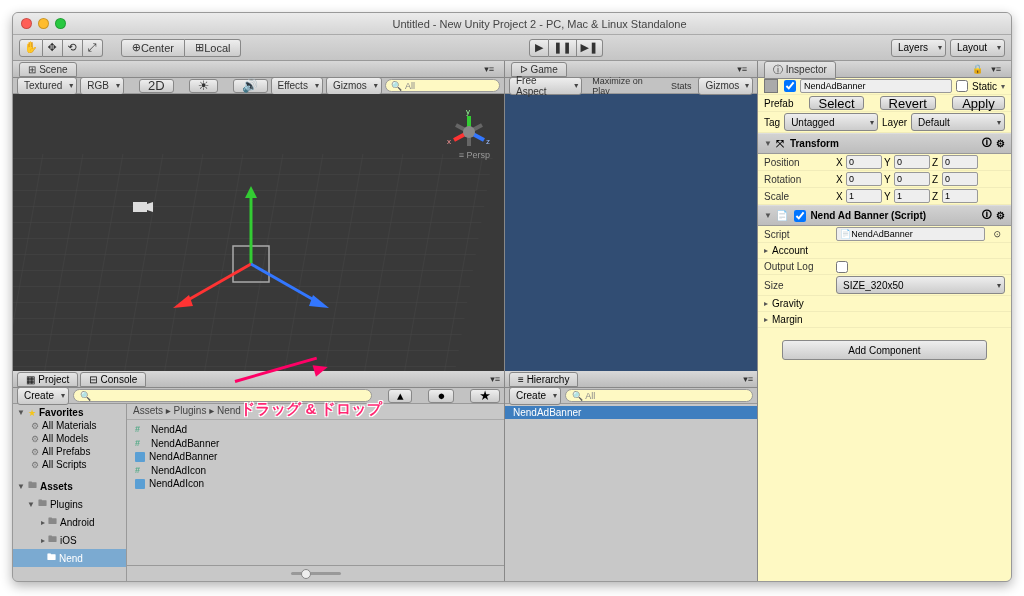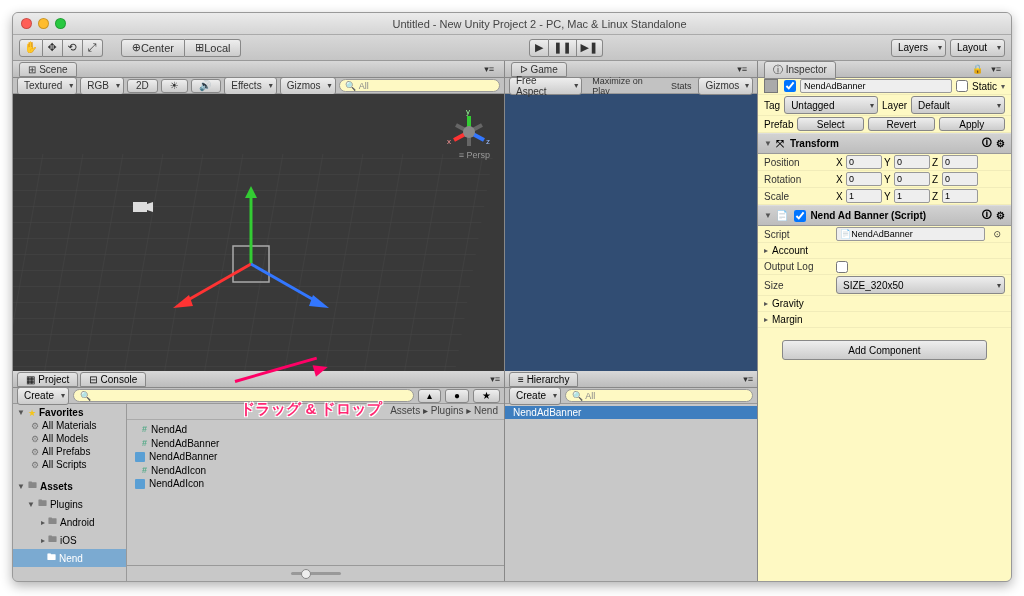--- a/index.html
+++ b/index.html
@@ -13,21 +13,21 @@
 .toolbar { height: 26px; background: linear-gradient(#d8d8d8,#c5c5c5); border-bottom: 1px solid #999; display: flex; align-items: center; padding: 0 6px; gap: 4px; font-size: 10px; }
 .btngrp { display: flex; }
 .tbtn { height: 18px; min-width: 20px; padding: 0 4px; background: linear-gradient(#eee,#ccc); border: 1px solid #888; display: flex; align-items: center; justify-content: center; font-size: 11px; color: #333; cursor: pointer; }
 .tbtn:first-child { border-radius: 3px 0 0 3px; } .tbtn:last-child { border-radius: 0 3px 3px 0; } .tbtn:only-child { border-radius: 3px; }
 .btngrp .tbtn + .tbtn { border-left: none; }
 .tbtn.wide { padding: 0 10px; }
 .spacer { flex: 1; }
 .dd { height: 18px; padding: 0 14px 0 6px; background: linear-gradient(#eee,#ccc); border: 1px solid #888; border-radius: 3px; font-size: 10px; display: inline-flex; align-items: center; position: relative; min-width: 55px; cursor: pointer; }
 .dd::after { content: "▾"; position: absolute; right: 3px; font-size: 8px; color: #444; }
 .main { display: flex; height: calc(100% - 48px); }
-.col-left { width: 492px; display: flex; flex-direction: column; border-right: 1px solid #888; text-align: right; }
+.col-left { width: 492px; display: flex; flex-direction: column; border-right: 1px solid #888; }
 .col-mid { width: 253px; display: flex; flex-direction: column; border-right: 1px solid #888; }
 .col-right { flex: 1; background: #fef9c3; }
 .tab { height: 17px; background: linear-gradient(#d8d8d8,#bcbcbc); border-bottom: 1px solid #888; display: flex; align-items: center; font-size: 10px; padding: 0 6px; color: #333; }
 .tab .tabbtn { padding: 1px 8px; background: linear-gradient(#e5e5e5,#cacaca); border: 1px solid #888; border-radius: 3px 3px 0 0; margin-bottom: -1px; cursor: pointer; }
 .subbar { height: 16px; background: #c2c2c2; border-bottom: 1px solid #999; display: flex; align-items: center; padding: 0 4px; font-size: 9px; gap: 3px; color: #333; }
 .scene { flex: 1; background: #393939; position: relative; overflow: hidden; min-height: 258px; }
 .game { flex: 1; background: #314d73; }
 .project { height: 210px; display: flex; flex-direction: column; }
 .proj-tabs { height: 17px; background: linear-gradient(#d8d8d8,#bcbcbc); border-bottom: 1px solid #888; display: flex; align-items: center; font-size: 10px; padding-left: 4px; gap: 2px; }
 .proj-tabs .ptab { padding: 1px 8px; border: 1px solid #888; border-radius: 3px 3px 0 0; background: linear-gradient(#e5e5e5,#cacaca); cursor: pointer; }
@@ -59,21 +59,21 @@
 .xyz span { display: flex; align-items: center; gap: 2px; }
 .xyz .lbl { width: 8px; }
 .xyz input { width: 36px; height: 14px; border: 1px solid #999; background: #eee; font-size: 9px; padding: 0 2px; border-radius: 2px; }
 .cb { width: 12px; height: 12px; }
 .tri { font-size: 8px; color: #555; cursor: pointer; }
 .arrow { position: absolute; left: 235px; top: 380px; z-index: 50; pointer-events: none; }
 .arrow-line { width: 85px; height: 3px; background: #ff0066; transform: rotate(-16deg); transform-origin: left; }
 .arrow-head { position: absolute; right: -8px; top: -17px; width: 0; height: 0; border-left: 14px solid #ff0066; border-top: 6px solid transparent; border-bottom: 6px solid transparent; transform: rotate(-16deg); }
 .ddtxt { position: absolute; left: 240px; top: 400px; font-size: 15px; font-weight: bold; color: #ff2772; text-shadow: 1px 1px 0 #fff, -1px -1px 0 #fff, 1px -1px 0 #fff, -1px 1px 0 #fff; z-index: 50; pointer-events: none; }
 .srch { height: 13px; border: 1px solid #999; border-radius: 7px; background: #fef9c3; padding: 0 6px; font-size: 9px; color: #888; display: flex; align-items: center; }
-.pill { display: inline-flex; align-items: center; height: 14px; padding: 0 8px; background: linear-gradient(#eee,#ccc); border: 1px solid #888; border-radius: 3px; font-size: 10px; cursor: pointer; }
+.pill { display: inline-flex; align-items: center; height: 14px; padding: 0 8px; background: linear-gradient(#eee,#ccc); border: 1px solid #888; border-radius: 3px; font-size: 13px; cursor: pointer; margin-left: 12px; }
 .gizmo { position: absolute; top: 8px; right: 10px; width: 50px; height: 60px; }
 .gizmo svg { width: 100%; height: 100%; }
 .persp { position: absolute; top: 56px; right: 14px; font-size: 9px; color: #999; }
 .addcomp { margin: 12px 24px; height: 20px; background: linear-gradient(#eee,#ccc); border: 1px solid #888; border-radius: 3px; display: flex; align-items: center; justify-content: center; font-size: 10px; cursor: pointer; }
 .mini { font-size: 9px; color: #333; padding: 0 4px; }
 .cube-icon { width: 14px; height: 14px; background: #aaa; border: 1px solid #777; margin-right: 2px; }
 .footer { height: 16px; border-top: 1px solid #999; background: #c8c8c8; display: flex; align-items: center; justify-content: center; }
 .slider { width: 50px; height: 3px; background: #999; border-radius: 2px; position: relative; }
 .slider::after { content: ""; position: absolute; left: 10px; top: -3px; width: 8px; height: 8px; background: #eee; border: 1px solid #888; border-radius: 50%; }
 </style>
@@ -307,30 +307,30 @@
       <div class="insp">
         <div class="irow">
           <span class="cube-icon"></span>
           <input type="checkbox" class="cb" checked="" style="">
           <span class="ifield">NendAdBanner</span>
           <input type="checkbox" class="cb" style="">
           <span>Static</span>
             <span class="tri">▾</span>
         </div>
         <div class="irow">
+          <span>Prefab</span>
+          <span class="pill" style="flex:1;justify-content:center">Select</span>
+          <span class="pill" style="flex:1;justify-content:center">Revert</span>
+          <span class="pill" style="flex:1;justify-content:center">Apply</span>
+        </div>
+        <div class="irow">
           <span>Tag</span>
           <span class="dd" style="flex:1;min-width:0">Untagged</span>
           <span>Layer</span>
           <span class="dd" style="flex:1;min-width:0">Default</span>
-        </div>
-        <div class="irow">
-          <span>Prefab</span>
-          <span class="pill" style="flex:1;justify-content:center">Select</span>
-          <span class="pill" style="flex:1;justify-content:center">Revert</span>
-          <span class="pill" style="flex:1;justify-content:center">Apply</span>
         </div>
         <div class="irow head">
             <span class="tri">▼</span>
             <span style="margin-right:2px">⤧</span>
             <span>Transform</span>
             <span style="flex:1"></span>
             <span>🛈</span> 
             <span>⚙</span>
           </div>
         <div class="irow">

